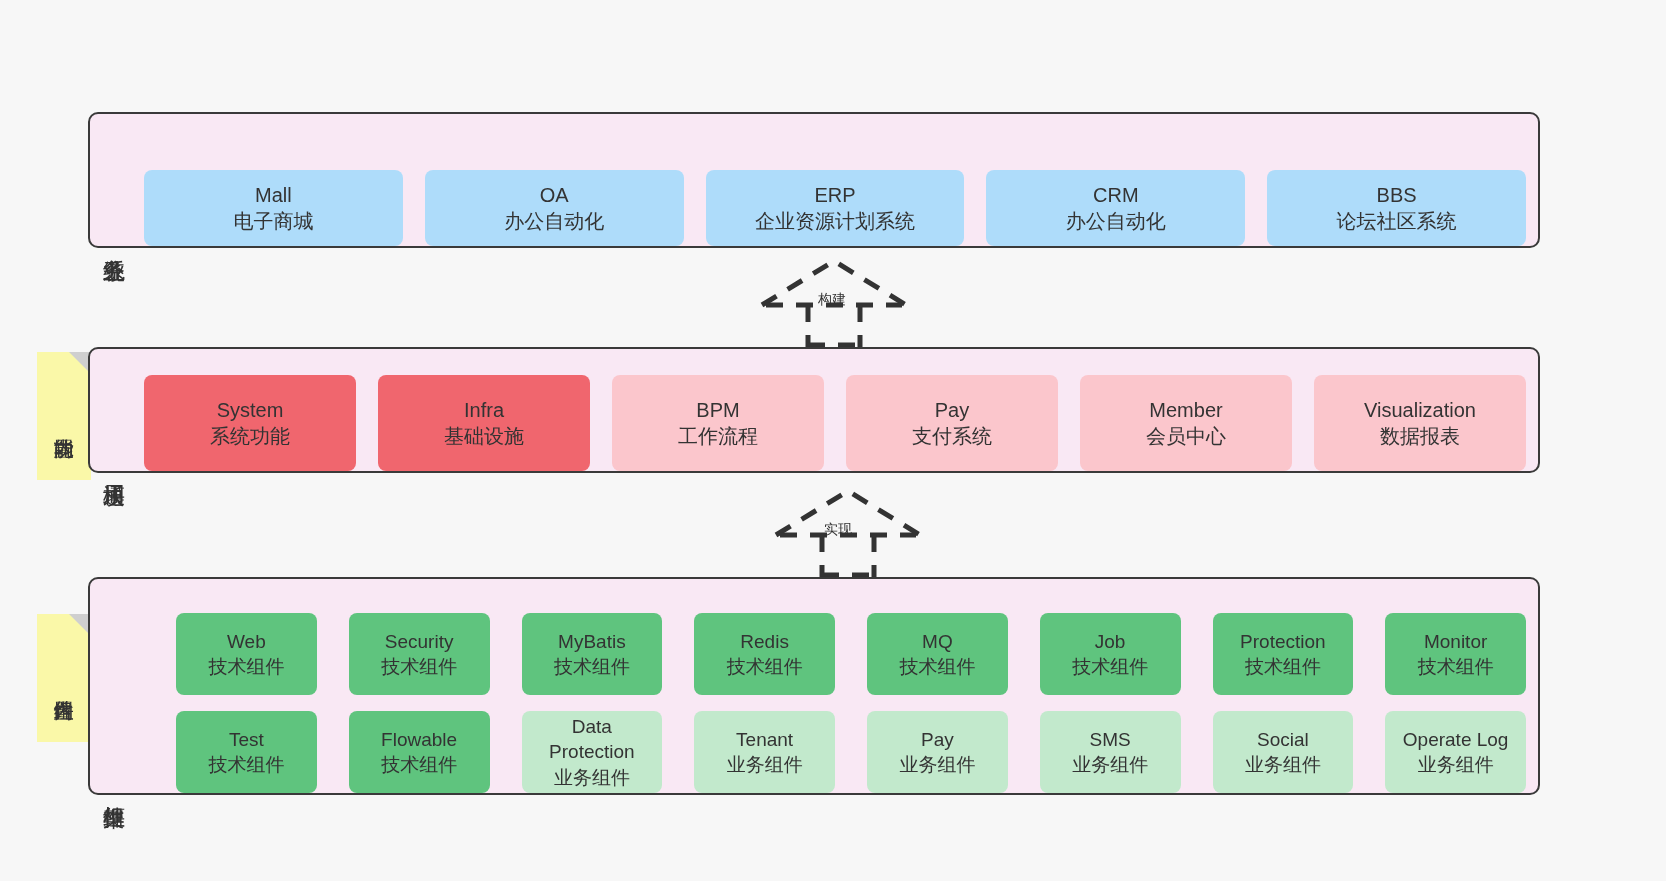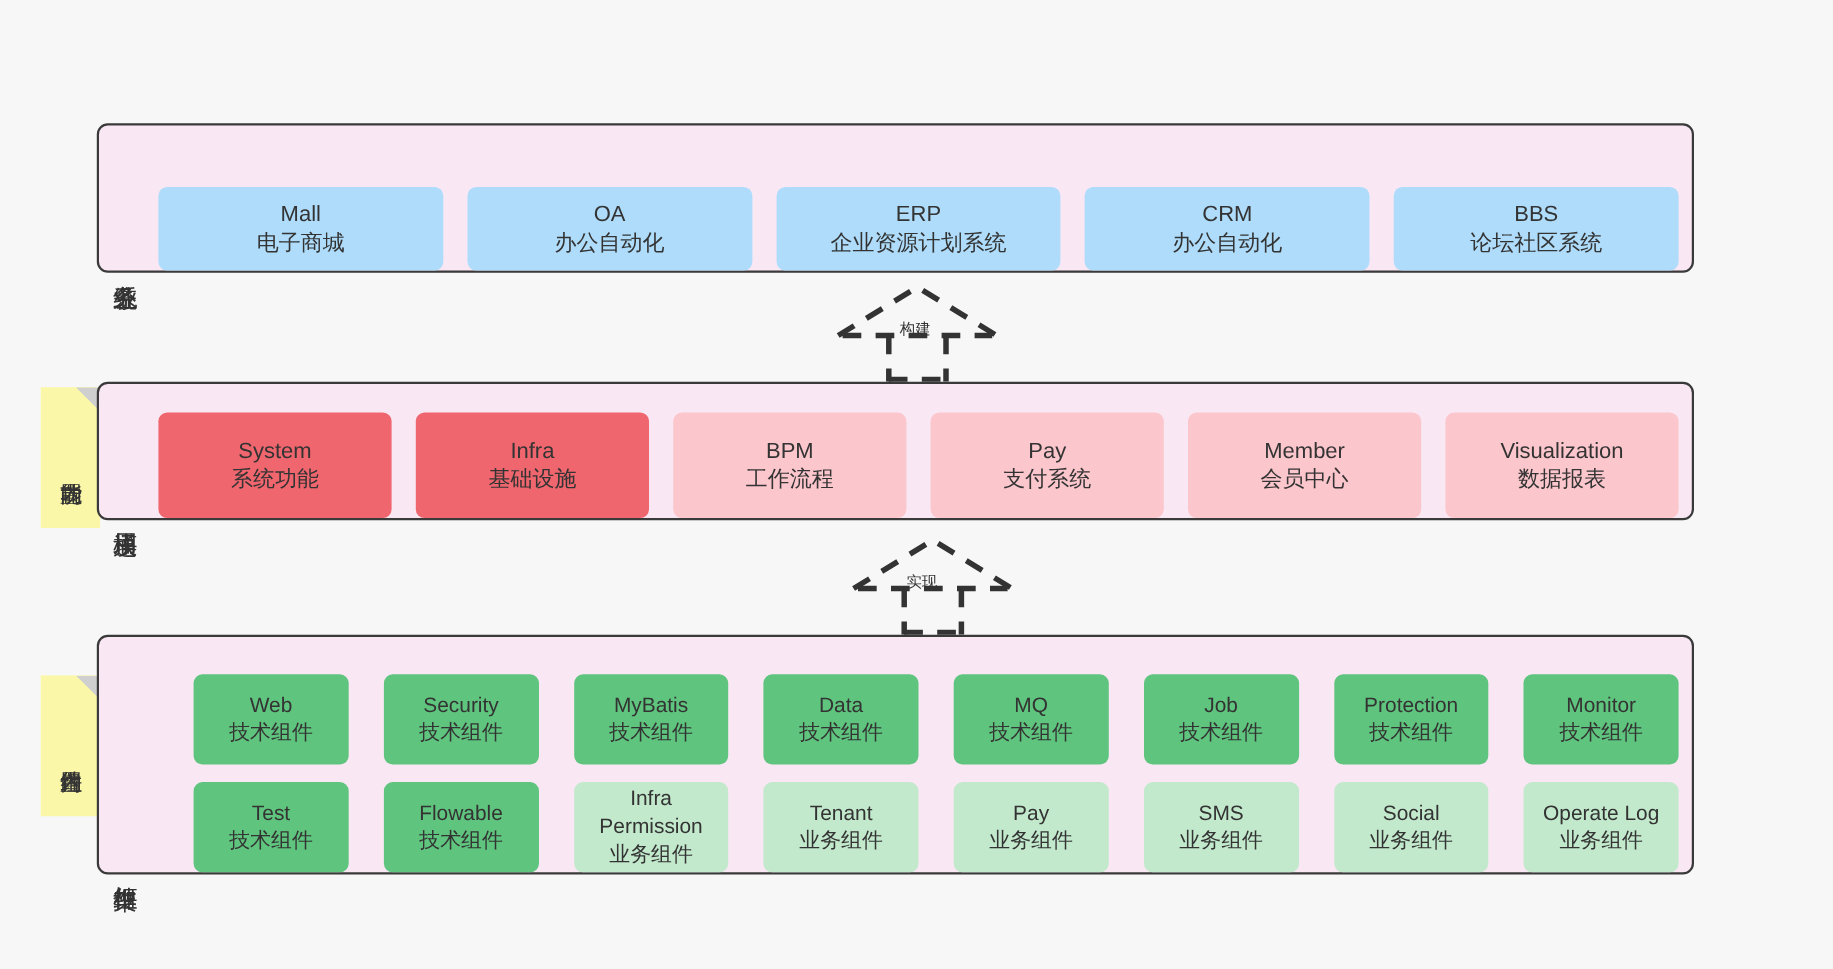--- a/index.html
+++ b/index.html
@@ -235,21 +235,21 @@
         </div>
         <div class="cell tech">
           <span class="en">Security</span>
           <span class="cn">技术组件</span>
         </div>
         <div class="cell tech">
           <span class="en">MyBatis</span>
           <span class="cn">技术组件</span>
         </div>
         <div class="cell tech">
-          <span class="en">Data</span>
+          <span class="en">Redis</span>
           <span class="cn">技术组件</span>
         </div>
         <div class="cell tech">
           <span class="en">MQ</span>
           <span class="cn">技术组件</span>
         </div>
         <div class="cell tech">
           <span class="en">Job</span>
           <span class="cn">技术组件</span>
         </div>
@@ -266,21 +266,21 @@
       <div class="row">
         <div class="cell tech">
           <span class="en">Test</span>
           <span class="cn">技术组件</span>
         </div>
         <div class="cell tech">
           <span class="en">Flowable</span>
           <span class="cn">技术组件</span>
         </div>
         <div class="cell biz wrap">
-          <span class="en">Infra Permission</span>
+          <span class="en">Data Protection</span>
           <span class="cn">业务组件</span>
         </div>
         <div class="cell biz">
           <span class="en">Tenant</span>
           <span class="cn">业务组件</span>
         </div>
         <div class="cell biz">
           <span class="en">Pay</span>
           <span class="cn">业务组件</span>
         </div>

